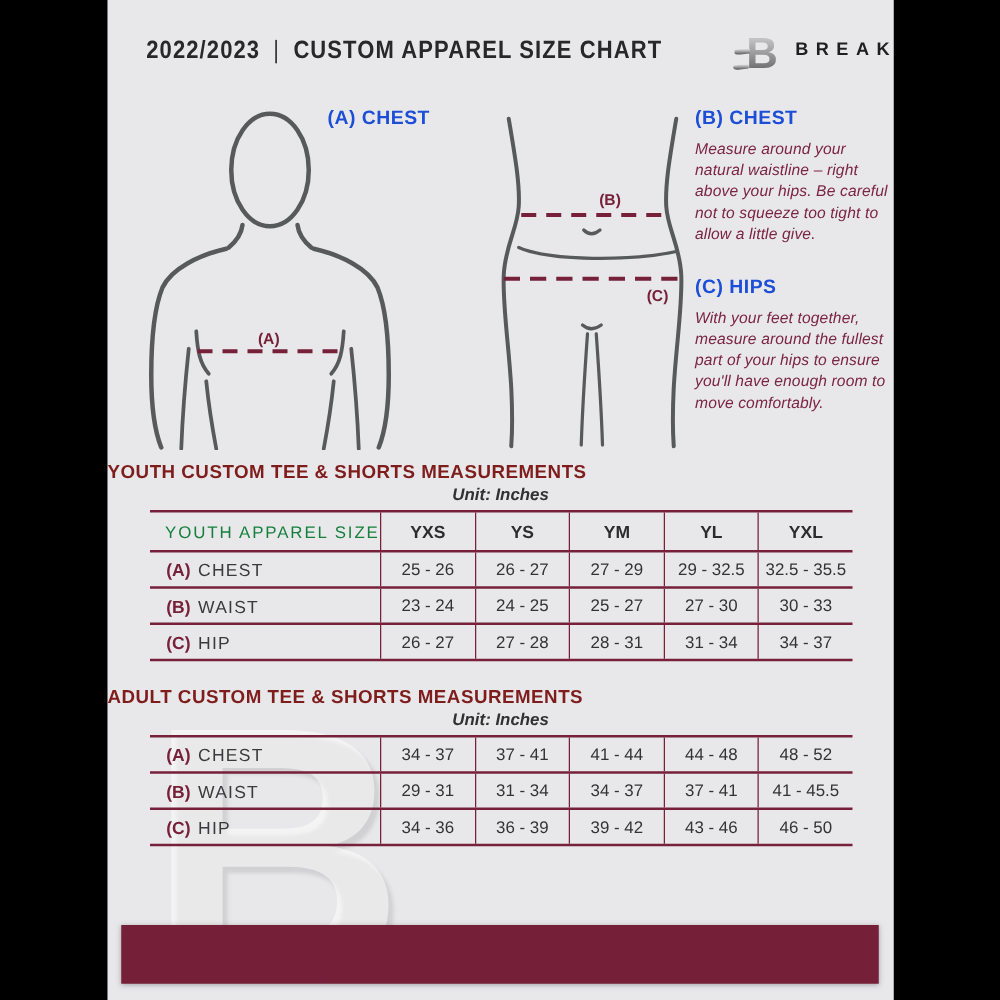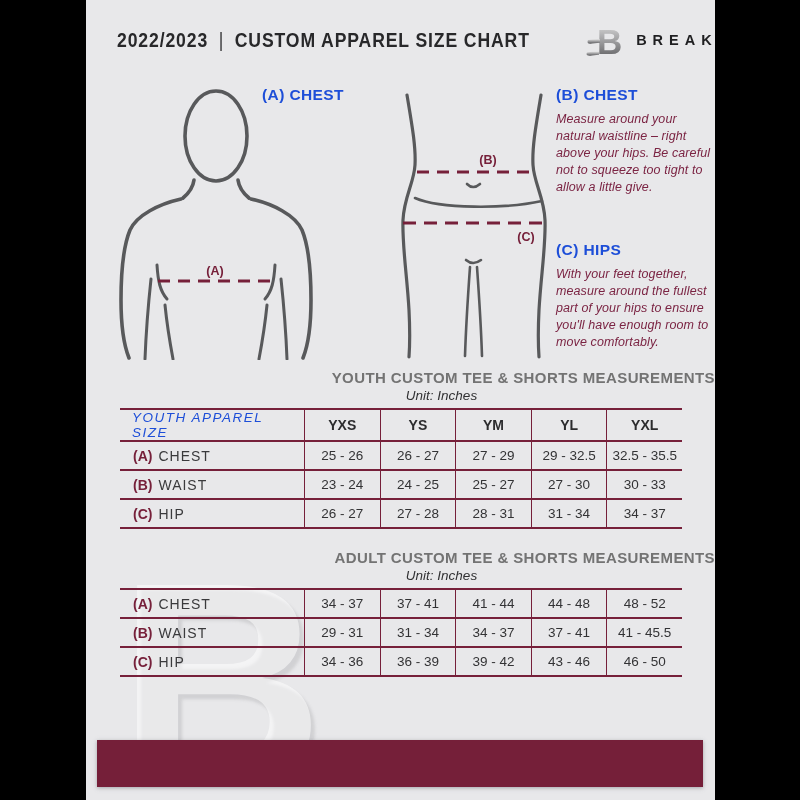--- a/index.html
+++ b/index.html
@@ -34,40 +34,40 @@
     font-size:14.5px; font-weight:800; color:#1f1f21;
     letter-spacing:6px; margin-left:10px; white-space:nowrap;
   }
   
   .fig { position:absolute; z-index:1; }
   .guide-block { position:absolute; z-index:2; color:#7b2443; }
   .guide-h { font-size:15.5px; font-weight:800; letter-spacing:0.4px; margin:0 0 7px 0; color:#1d4ed8; }
   .guide-p { font-size:12.5px; font-style:italic; line-height:17px; margin:0; letter-spacing:0.1px; }
   
   .sec-title {
-    position:absolute; left:0; width:100%; text-align:right; z-index:2;
-    font-size:15px; font-weight:700; color:#737373; letter-spacing:0.4px;
+    position:absolute; left:0; width:100%; text-align:left; z-index:2;
+    font-size:15px; font-weight:700; color:#7f1d1d; letter-spacing:0.4px;
   }
   .sec-unit {
     position:absolute; left:0; width:100%; text-align:center; z-index:2;
-    font-size:13.5px; font-style:italic; font-weight:400; color:#313133;padding-left:41px;
+    font-size:13.5px; font-style:italic; font-weight:700; color:#313133;
   }
   
   .size-table { position:absolute; left:34px; width:562px; z-index:2; border-top:2px solid #76203a; }
   .t-row {
     display:grid; grid-template-columns:184px repeat(5,1fr);
     border-bottom:2px solid #76203a; align-items:center;
   }
   .t-head { height:30px; }
   .t-body { height:27px; }
   .t-cell { height:100%; display:flex; align-items:center; justify-content:center;
     font-size:13.5px; color:#333335; }
   .t-cell + .t-cell { border-left:1.5px solid #76203a; }
   .t-label-head { justify-content:flex-start; padding-left:12px; letter-spacing:1.5px;
-    font-size:13.5px; color:#1d4ed8;font-style:italic; }
+    font-size:13.5px; color:#15803d; }
   .t-size-head { font-weight:700; font-size:14px; color:#2c2c2e; }
   .t-rowlabel { justify-content:flex-start; padding-left:13px; font-size:14px;
     letter-spacing:1px; color:#3a3a3c; }
   .t-rowlabel .pfx { font-weight:800; color:#76203a; margin-right:6px; letter-spacing:0; }
   
   .footer-bar {
     position:absolute; left:11px; top:740px; width:606px; height:47px; z-index:3;
     background:#751f39; box-shadow:0 1px 4px rgba(110,110,118,0.55);
   }
   svg text { font-family:"Liberation Sans", sans-serif; }
@@ -137,21 +137,21 @@
       <text x="93" y="79" text-anchor="middle" font-size="12.5" font-weight="800" fill="#76203a">(B)</text>
       <line x1="8" y1="138" x2="151" y2="138" stroke="#76203a" stroke-width="3.2" stroke-dasharray="13 8"></line>
       <text x="131" y="156" text-anchor="middle" font-size="12.5" font-weight="800" fill="#76203a">(C)</text>
     </svg>
 
     <div class="guide-block" style="left:470px; top:86px; width:156px;">
       <p class="guide-h">(B) CHEST</p>
       <p class="guide-p">Measure around your natural waistline – right above your hips. Be careful not to squeeze too tight to allow a little give.</p>
     </div>
 
-    <div class="guide-block" style="left:470px; top:221px; width:160px;margin-top:20px;">
+    <div class="guide-block" style="left:470px; top:221px; width:160px;">
       <p class="guide-h">(C) HIPS</p>
       <p class="guide-p">With your feet together, measure around the fullest part of your hips to ensure you'll have enough room to move comfortably.</p>
     </div>
 
     <div class="sec-title" style="top:369px;">YOUTH CUSTOM TEE &amp; SHORTS MEASUREMENTS</div>
     <div class="sec-unit" style="top:388px;">Unit: Inches</div>
 
     <div class="size-table" style="top:408px;">
       <div class="t-row t-head">
         <div class="t-cell t-label-head">YOUTH APPAREL SIZE</div>

